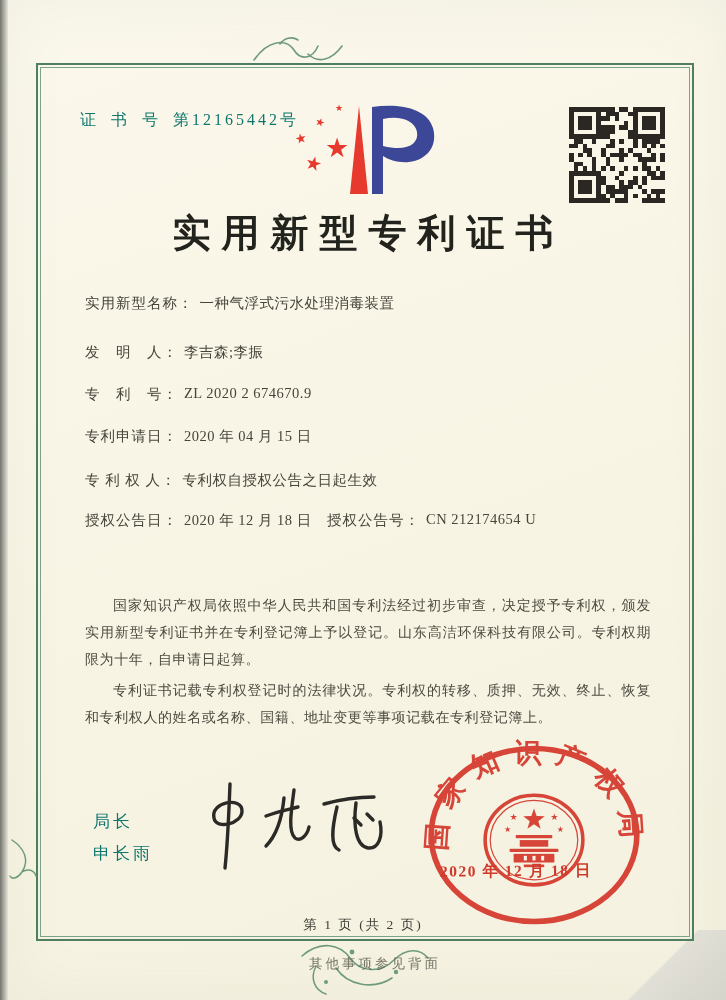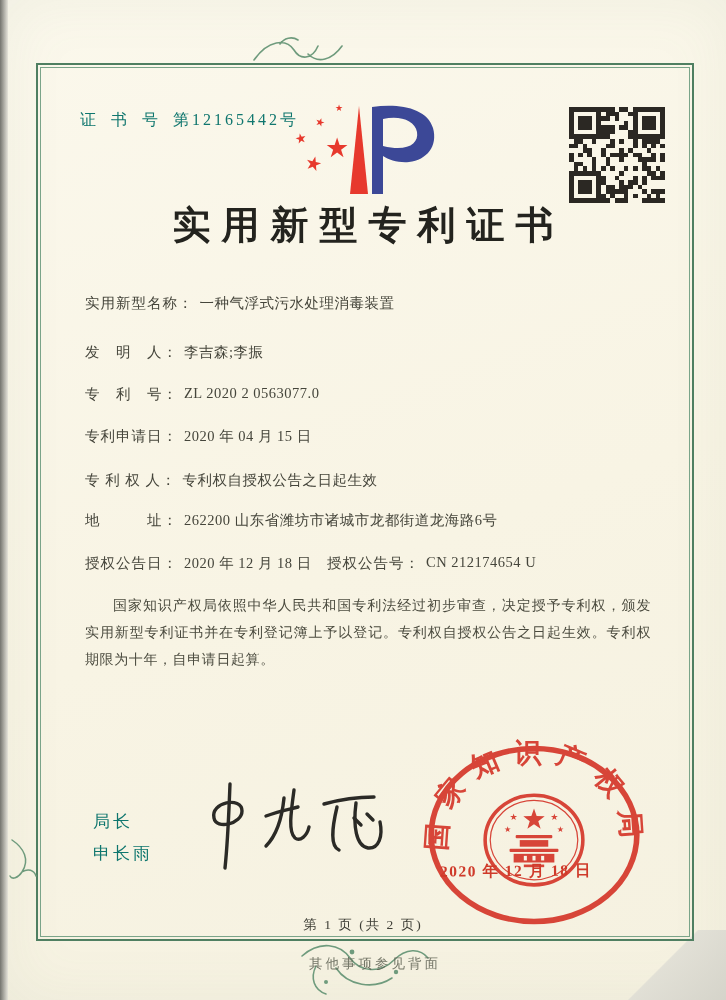--- a/index.html
+++ b/index.html
@@ -14,21 +14,21 @@
                background:linear-gradient(135deg,transparent 55%,#dddcd4 56%,#cfcec6 100%);opacity:.8;}
   .frame{position:absolute;left:36px;top:63px;width:654px;height:874px;border:2px solid #4f7f61;}
   .frame-inner{position:absolute;left:2px;top:2px;right:2px;bottom:2px;border:1px solid #7aa489;}
   .cert-no{position:absolute;left:80px;top:110px;font-size:16px;letter-spacing:3px;
            color:#0f766e;word-spacing:5px;}
   .logo{position:absolute;left:281px;top:102px;width:164px;height:98px;}
   .logo .star{position:absolute;color:#e7392d;line-height:1;display:block;}
   .qr{position:absolute;left:569px;top:107px;width:96px;height:96px;
       display:grid;grid-template-columns:repeat(21,1fr);grid-template-rows:repeat(21,1fr);}
   .qr div.d{background:#2b2823;}
-  .title{position:absolute;left:0;top:200px;width:100%;text-align:center;
+  .title{position:absolute;left:0;top:208px;width:100%;text-align:center;
          font-size:38px;font-weight:bold;color:#23231e;letter-spacing:11px;text-indent:11px;}
   .fields{position:absolute;left:85px;top:294px;width:566px;font-size:14.5px;color:#45453b;}
   .frow{position:relative;height:42px;display:flex;align-items:flex-start;text-align:right;}
   .frow .lab{flex:none;letter-spacing:1px;}
   .frow .val{margin-left:6px;letter-spacing:.5px;}
   .frow.dual .cell2{position:absolute;left:242px;top:0;display:flex;}
   .paras{position:absolute;left:85px;top:593px;width:566px;font-size:14px;line-height:1.92;
          color:#4b4b3f;text-align:justify;letter-spacing:.6px;}
   .paras p{margin:0 0 4px 0;text-indent:2em;}
   .officer{position:absolute;left:93px;top:806px;font-size:17px;color:#0f766e;letter-spacing:3px;line-height:1.9;}
@@ -534,46 +534,43 @@
     <div class="frow" style="height:49px">
       <span class="lab">实用新型名称：</span>
       <span class="val">一种气浮式污水处理消毒装置</span>
     </div>
     <div class="frow">
       <span class="lab">发　明　人：</span>
       <span class="val">李吉森;李振</span>
     </div>
     <div class="frow">
       <span class="lab">专　利　号：</span>
-      <span class="val">ZL 2020 2 0563077.0</span>
+      <span class="val">ZL 2020 2 674670.9</span>
     </div>
     <div class="frow" style="height:44px">
       <span class="lab">专利申请日：</span>
       <span class="val">2020 年 04 月 15 日</span>
     </div>
     <div class="frow" style="height:40px">
       <span class="lab">专 利 权 人：</span>
       <span class="val">专利权自授权公告之日起生效</span>
-    </div>
-    <div class="frow" style="height:43px">
-      <span class="lab">地　　　址：</span>
-      <span class="val">262200 山东省潍坊市诸城市龙都街道龙海路6号</span>
     </div>
     <div class="frow dual">
       <span class="lab">授权公告日：</span>
       <span class="val">2020 年 12 月 18 日</span>
       <span class="cell2">
         <span class="lab">授权公告号：</span>
         <span class="val">CN 212174654 U</span>
       </span>
     </div>
   </div>
 
   <div class="paras">
-    <p>国家知识产权局依照中华人民共和国专利法经过初步审查，决定授予专利权，颁发实用新型专利证书并在专利登记簿上予以登记。专利权自授权公告之日起生效。专利权期限为十年，自申请日起算。</p>
+    <p>国家知识产权局依照中华人民共和国专利法经过初步审查，决定授予专利权，颁发实用新型专利证书并在专利登记簿上予以登记。山东高洁环保科技有限公司。专利权期限为十年，自申请日起算。</p>
+    <p>专利证书记载专利权登记时的法律状况。专利权的转移、质押、无效、终止、恢复和专利权人的姓名或名称、国籍、地址变更等事项记载在专利登记簿上。</p>
   </div>
 
   <div class="officer">
     <div>局长</div>
     <div>申长雨</div>
   </div>
 
   <svg class="sig" width="215" height="105" viewBox="0 0 215 105">
     <g fill="none" stroke="#151512" stroke-width="3.4" stroke-linecap="round" opacity=".9">
       <path d="M34,6 C33,30 32,62 29,90"></path>

